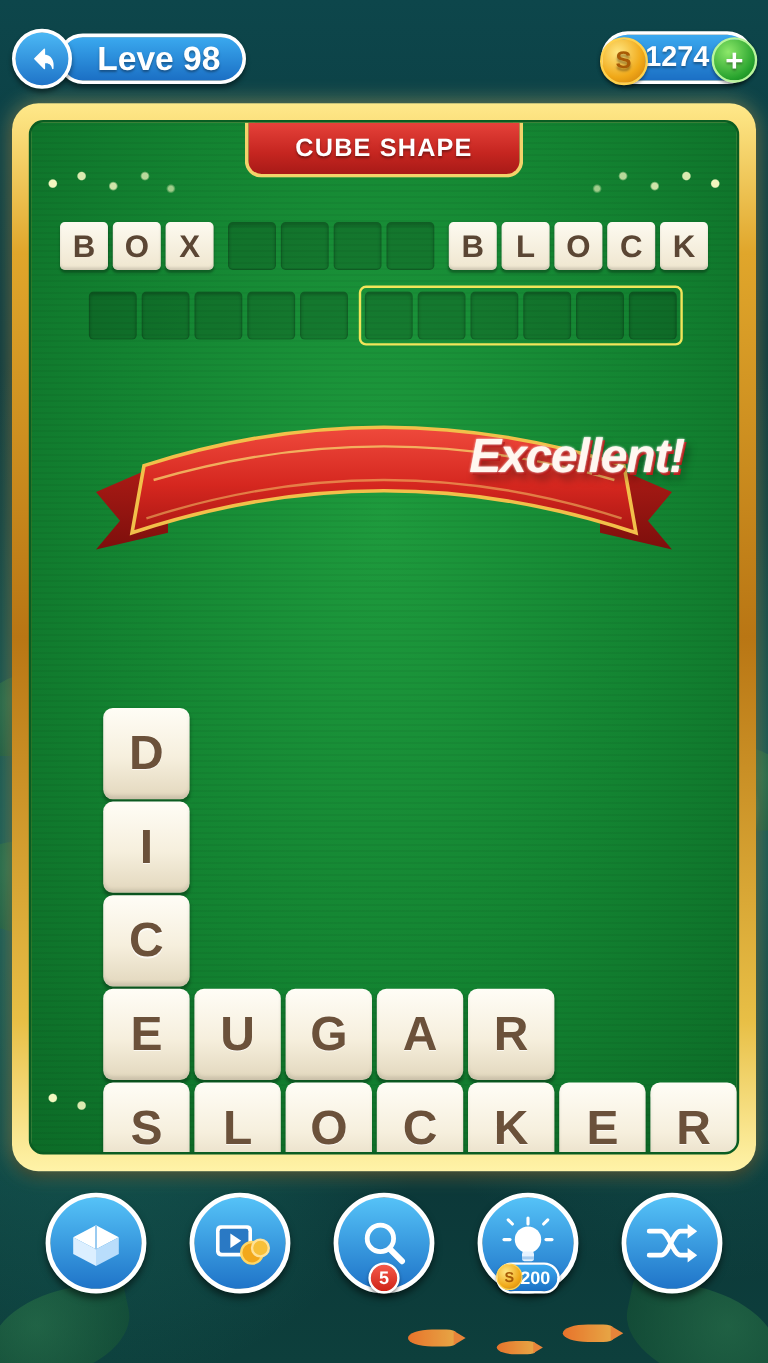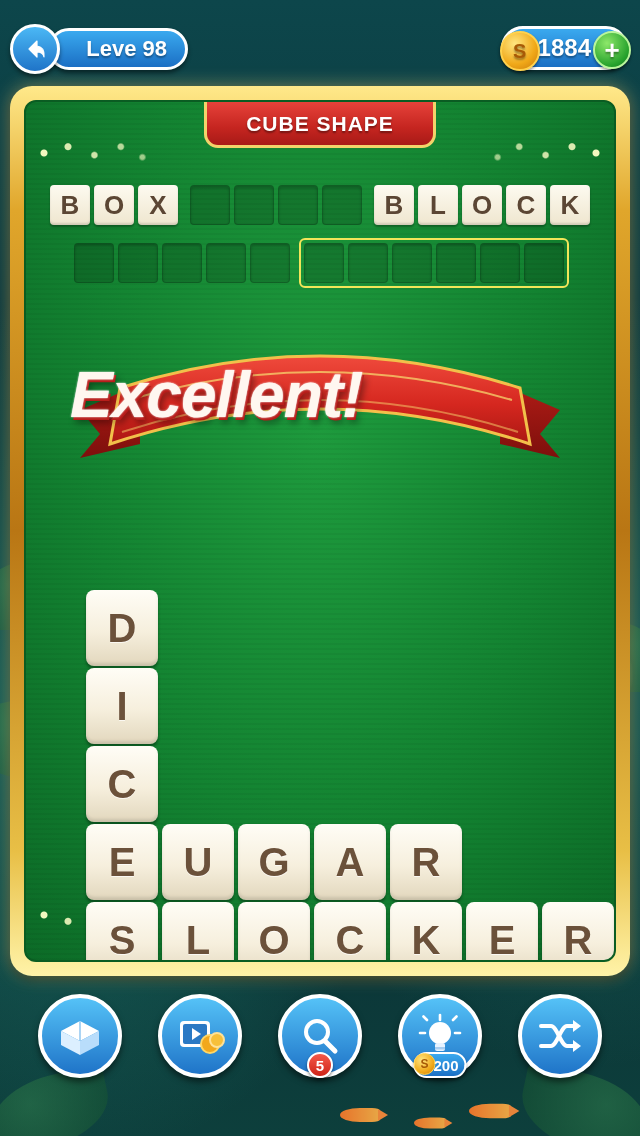--- a/index.html
+++ b/index.html
@@ -42,22 +42,22 @@
     display: flex; align-items: center; justify-content: center;
   }
   .level-pill {
     position: absolute; left: 48px; top: 28px;
     height: 42px; min-width: 140px;
     padding: 0 18px 0 30px;
     border-radius: 21px;
     background: linear-gradient(180deg, #3aa9ef 0%, #1b6fc4 100%);
     border: 3px solid #ffffff;
     box-shadow: 0 3px 4px rgba(0,0,0,.45);
-    display: flex; align-items: center; justify-content: flex-end;
-    color: #ffffff; font-size: 22px; font-weight: bold;
+    display: flex; align-items: center; justify-content: flex-start;
+    color: #ffffff; font-size: 28px; font-weight: bold;
     text-shadow: 0 2px 2px rgba(0,0,0,.35);
     z-index: -1;
   }
   .coin-area {
     position: absolute; right: 12px; top: 26px;
     display: flex; align-items: center;
   }
   .coin-pill {
     height: 44px; border-radius: 22px;
     background: linear-gradient(180deg, #3aa9ef 0%, #1b6fc4 100%);
@@ -154,22 +154,22 @@
     box-shadow: 0 2px 2px rgba(0,0,0,.3), inset 0 -2px 2px rgba(0,0,0,.12);
   }
 
   
   #ribbon {
     position: absolute; left: 50%; top: 238px; transform: translateX(-50%);
     width: 500px; height: 140px;
   }
   #ribbon .ribbon-text {
     position: absolute; left: 0; right: 0; top: 18px;
-    text-align: left;
-    font-size: 64px; font-style: italic; font-weight: bold;
+    text-align: right;
+    font-size: 40px; font-style: italic; font-weight: bold;
     color: #fff7f0;
     text-shadow:
       0 0 2px #fff,
       2px 3px 0 #b81d1a,
       4px 6px 7px rgba(0,0,0,.4);
     letter-spacing: -1px;
     z-index: 4;
   }
 
   
@@ -263,21 +263,21 @@
     <svg width="26" height="26" viewBox="0 0 26 26">
       <path d="M15 5 L7 13 L15 21 L15 16 Q21 16 22 21 Q23 11 15 10 Z" fill="#ffffff" stroke="#ffffff" stroke-width="1.2" stroke-linejoin="round"></path>
     </svg>
   </div>
 
   <div class="coin-area">
     <div class="coin-pill" style="position:relative;">
       <div class="coin-icon">
         <span>S</span>
       </div>
-      <span>1884</span>
+      <span>1274</span>
       <div class="plus-icon">
         <span>+</span>
       </div>
     </div>
   </div>
 </div>
 
 <div id="board-frame">
   <div id="board">
 

